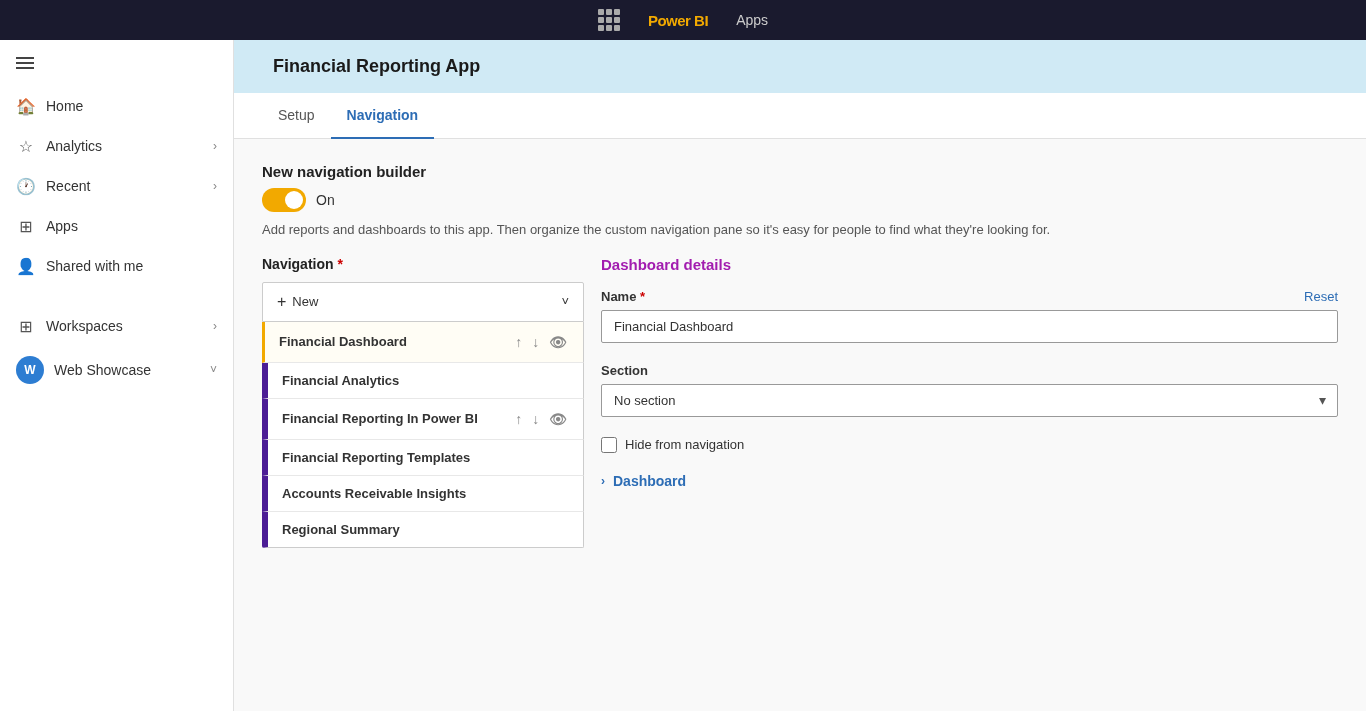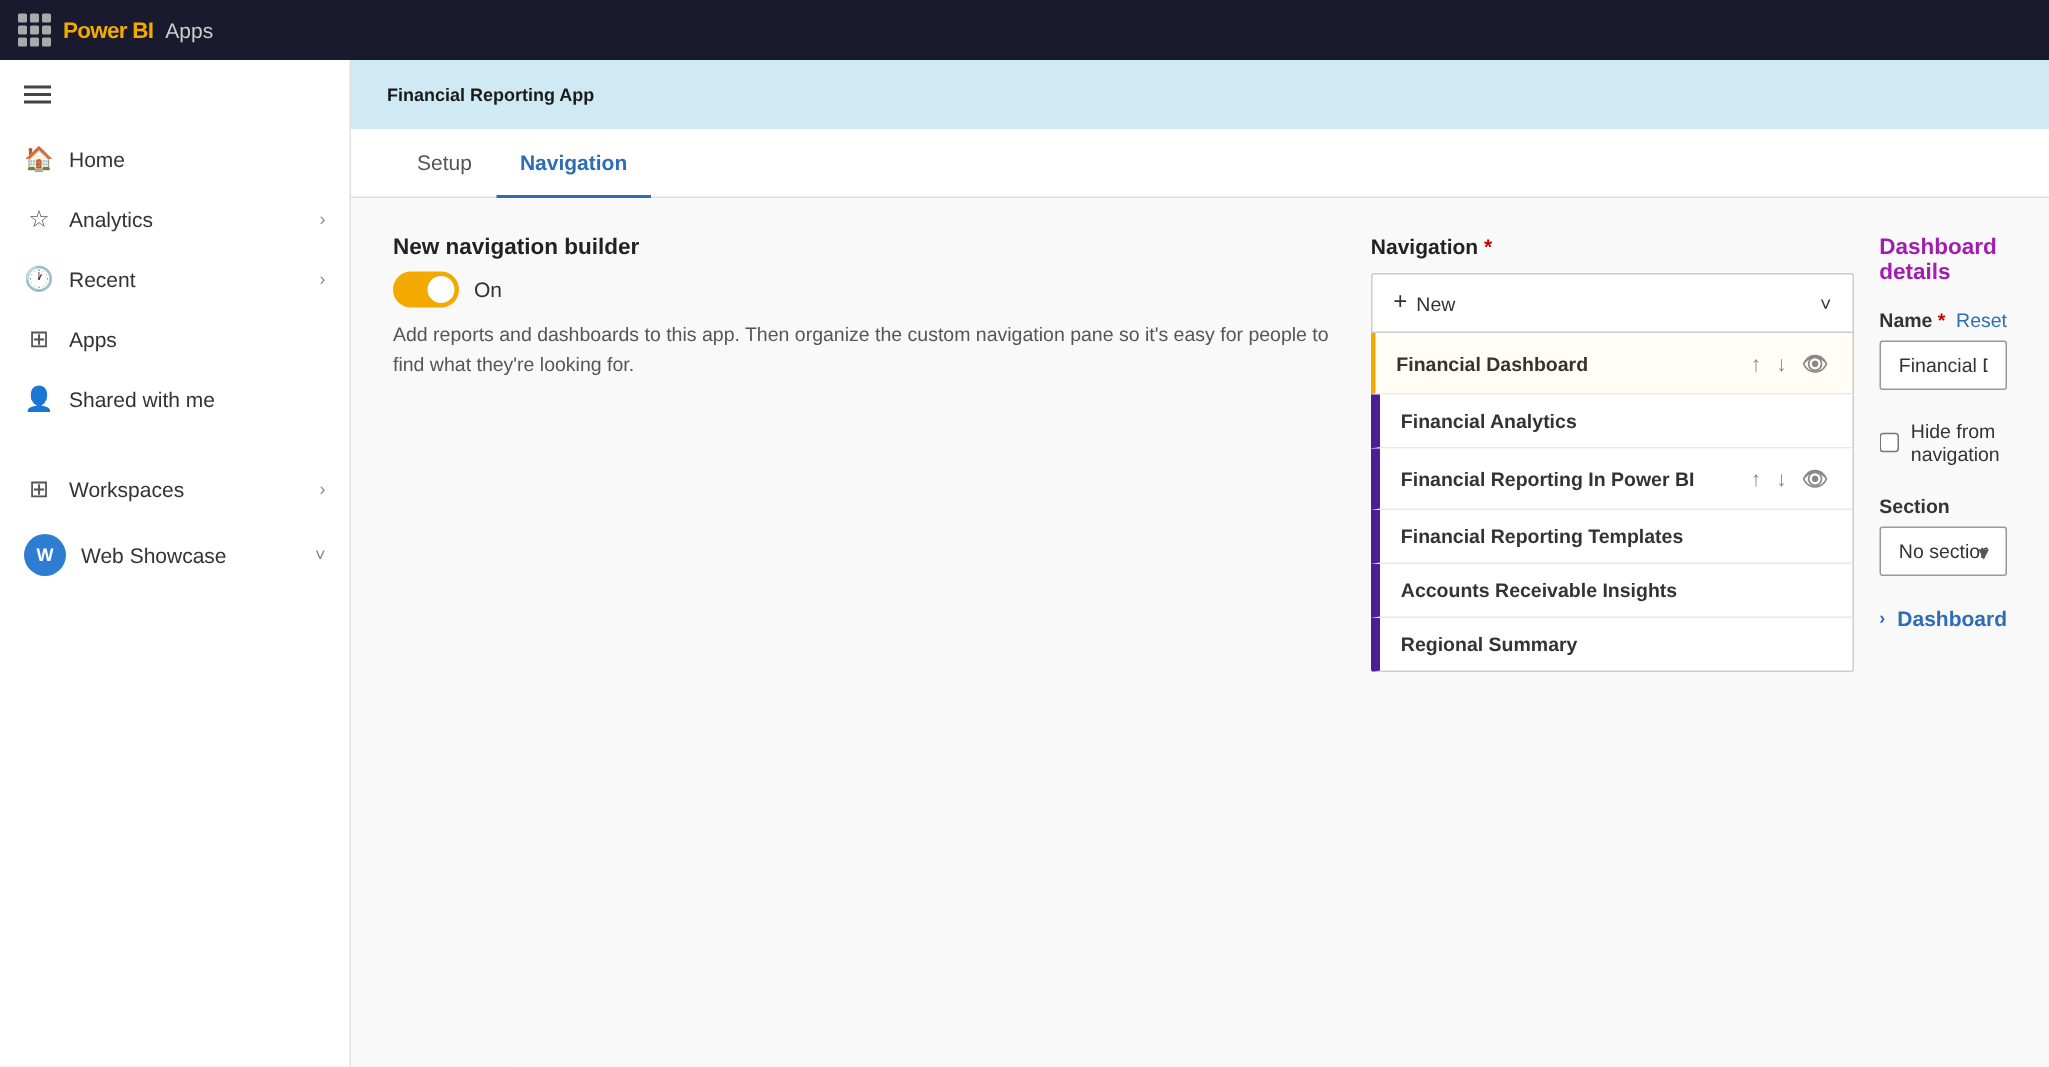--- a/index.html
+++ b/index.html
@@ -5,22 +5,23 @@
     * { box-sizing: border-box; margin: 0; padding: 0; }
     body { font-family: 'Segoe UI', Arial, sans-serif; font-size: 14px; background: #f0f0f0; display: flex; flex-direction: column; height: 711px; overflow: hidden; }
 
     
     .topbar {
       height: 40px;
       background: #1a1a2e;
       display: flex;
       align-items: center;
       padding: 0 12px;
-      gap: 8px;
-      flex-shrink: 0;
+      gap: 28px;
+      flex-shrink: 0;
+      justify-content: center;
     }
     .topbar-dots {
       display: grid;
       grid-template-columns: repeat(3,6px);
       gap: 2px;
     }
     .topbar-dots span {
       width: 6px; height: 6px;
       background: #aaa;
       border-radius: 1px;
@@ -112,22 +113,22 @@
       flex: 1;
       display: flex;
       flex-direction: column;
       overflow: hidden;
       background: #f9f9f9;
     }
 
     
     .app-header {
       background: #d0eaf5;
-      padding: 16px 24px;
-      font-size: 12px;
+      padding: 16px 39px;
+      font-size: 18px;
       font-weight: 600;
       color: #1a1a1a;
       flex-shrink: 0;
     }
 
     
     .tabs {
       display: flex;
       gap: 0;
       background: #fff;
@@ -148,21 +149,21 @@
       border-bottom: 2px solid #2d6db5;
       font-weight: 600;
     }
 
     
     .content {
       flex: 1;
       overflow-y: auto;
       padding: 24px 28px;
       display: flex;
-      flex-direction: row;
+      flex-direction: column;
       gap: 16px;
     }
 
     
     .section-title {
       font-size: 15px;
       font-weight: 600;
       color: #222;
       margin-bottom: 4px;
     }
@@ -507,37 +508,37 @@
               <span>
                 <span>Name</span><span class="required"> *</span>
               </span>
               <span class="action-link">Reset</span>
             </div>
             <input class="field-input" type="text" value="Financial Dashboard" style="">
           </div>
 
 
           <div class="field-group">
-            <div class="checkbox-row">
-              <input type="checkbox" style="">
-              <label>Hide from navigation</label>
-            </div>
-          </div>
-
-          <div class="field-group">
             <div class="field-label">
               <span>Section</span>
             </div>
             <div class="select-wrapper">
               <select class="field-select">
                 <option>No section</option>
               </select>
             </div>
           </div>
 
+          <div class="field-group">
+            <div class="checkbox-row">
+              <input type="checkbox" style="">
+              <label>Hide from navigation</label>
+            </div>
+          </div>
+
           <div class="advanced-section">
             <span class="chevron-icon">›</span>
             <span>Dashboard</span>
           </div>
         </div>
       </div>
     </div>
   </div>
 </div>
 

